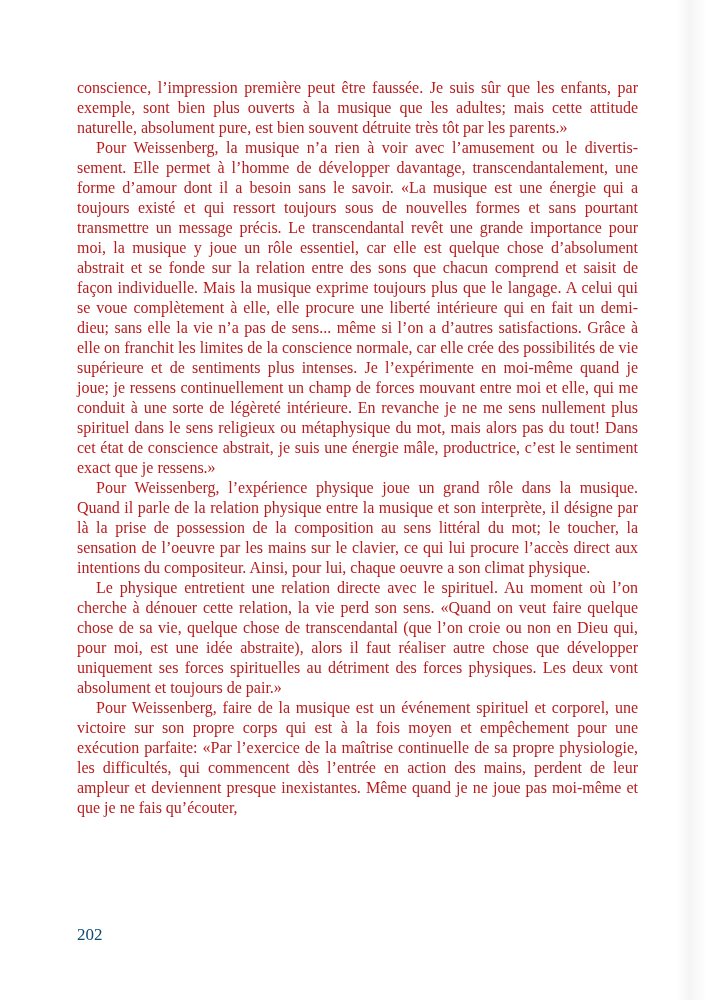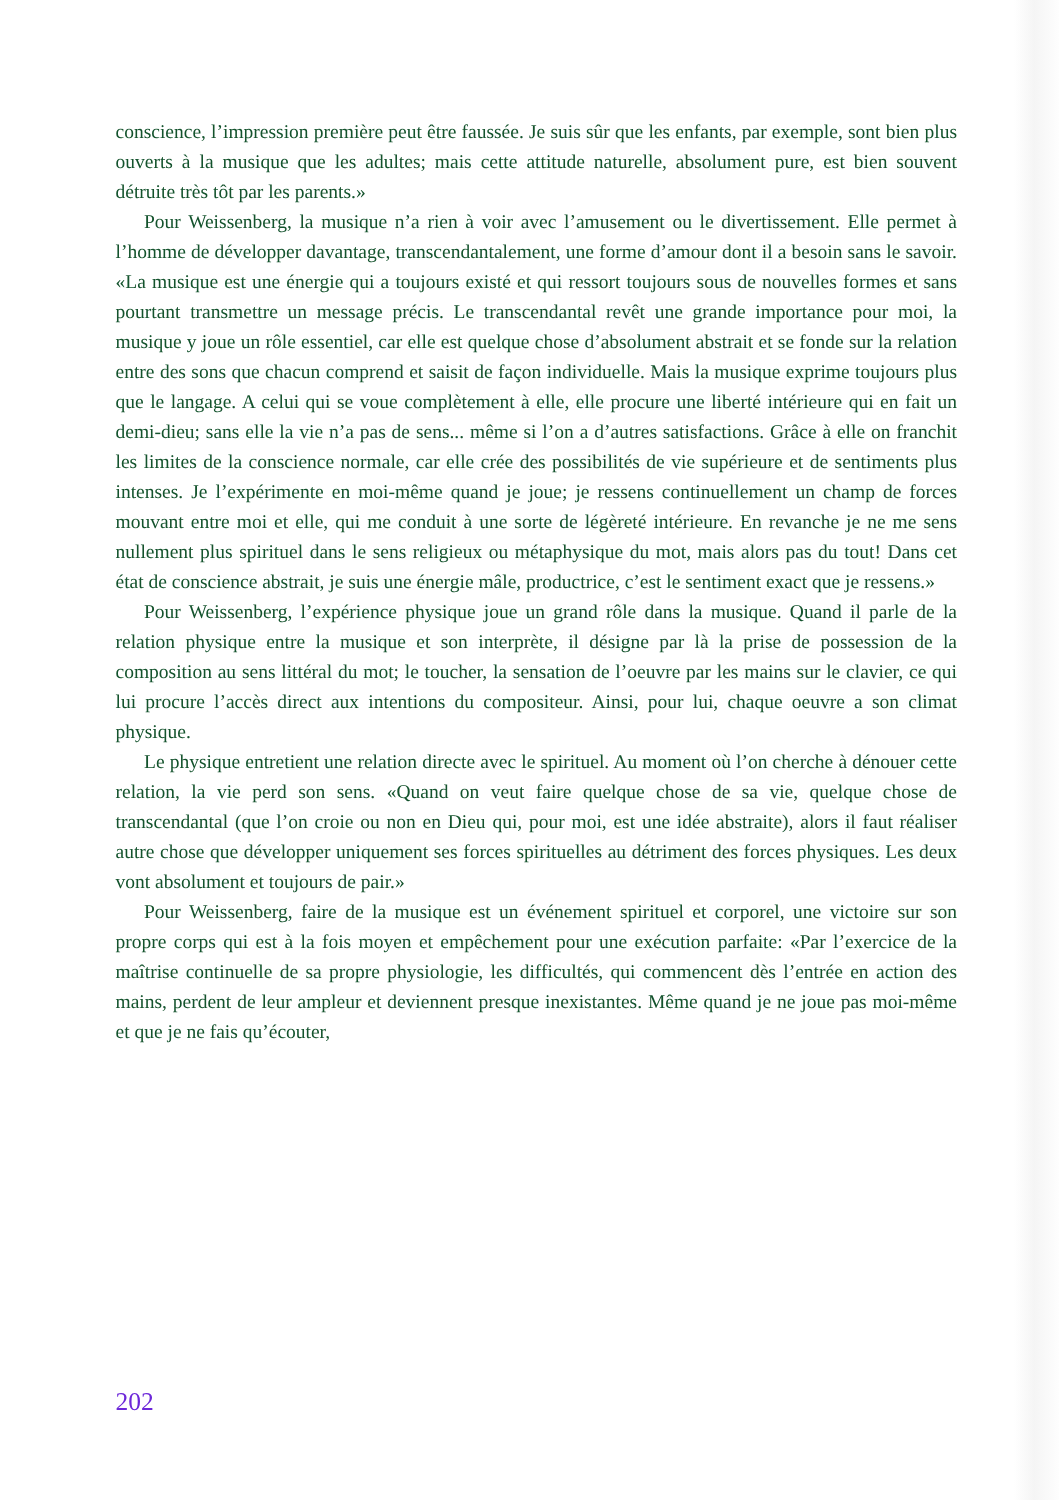--- a/index.html
+++ b/index.html
@@ -27,41 +27,41 @@
       width: 30px;
       height: 1000px;
       background: linear-gradient(to right, rgba(255,255,255,0) 0%, rgba(238,238,238,0.6) 45%, rgba(250,250,250,0.3) 100%);
     }
     .text-block {
       position: absolute;
       left: 77px;
       top: 78px;
       width: 561px;
       font-family: "Liberation Serif", "DejaVu Serif", serif;
-      font-size: 13px;
+      font-size: 16px;
       line-height: 20px;
-      color: #14532d;
+      color: #b91c1c;
       text-align: justify;
       hyphens: manual;
     }
     .para {
       margin: 0;
       text-indent: 0;
     }
     .para.indent {
       text-indent: 19px;
     }
     .page-number {
       position: absolute;
       left: 77px;
       top: 925px;
       font-family: "Liberation Serif", "DejaVu Serif", serif;
       font-size: 17px;
       line-height: 20px;
-      color: #6d28d9;
+      color: #0c4a6e;
     }
   </style>
 </head>
 <body>
 
 <div class="page">
   <div class="edge-shadow"></div>
 
   <div class="text-block">
     <p class="para">conscience, l’impression première peut être faussée. Je suis sûr que les enfants, par exemple, sont bien plus ouverts à la musique que les adultes; mais cette attitude naturelle, absolument pure, est bien souvent détruite très tôt par les parents.»</p>

